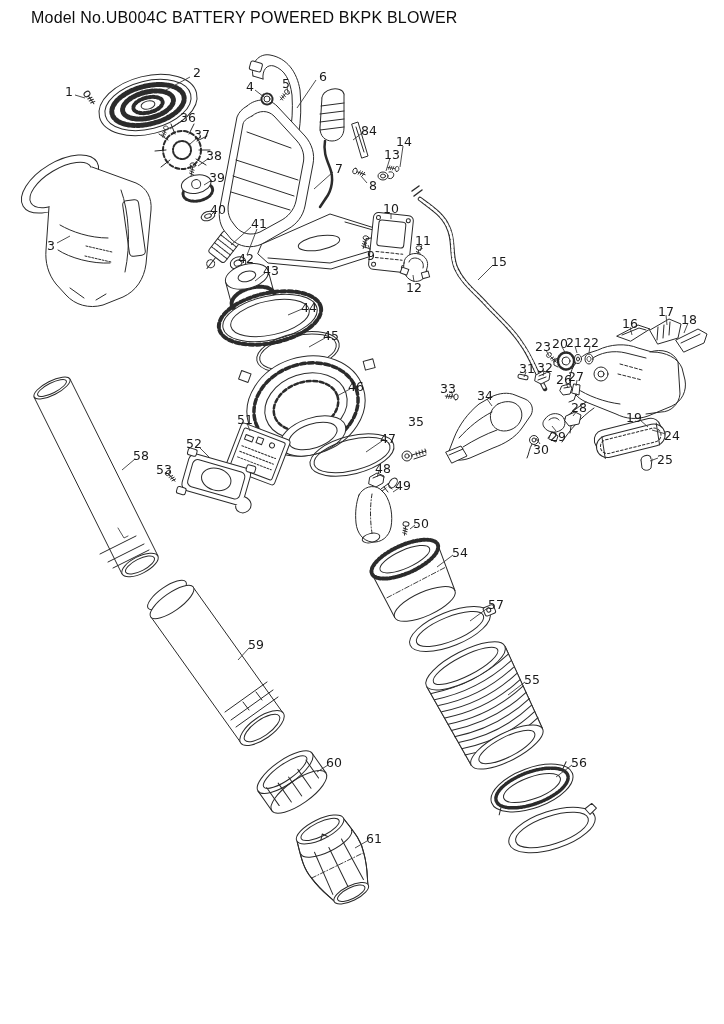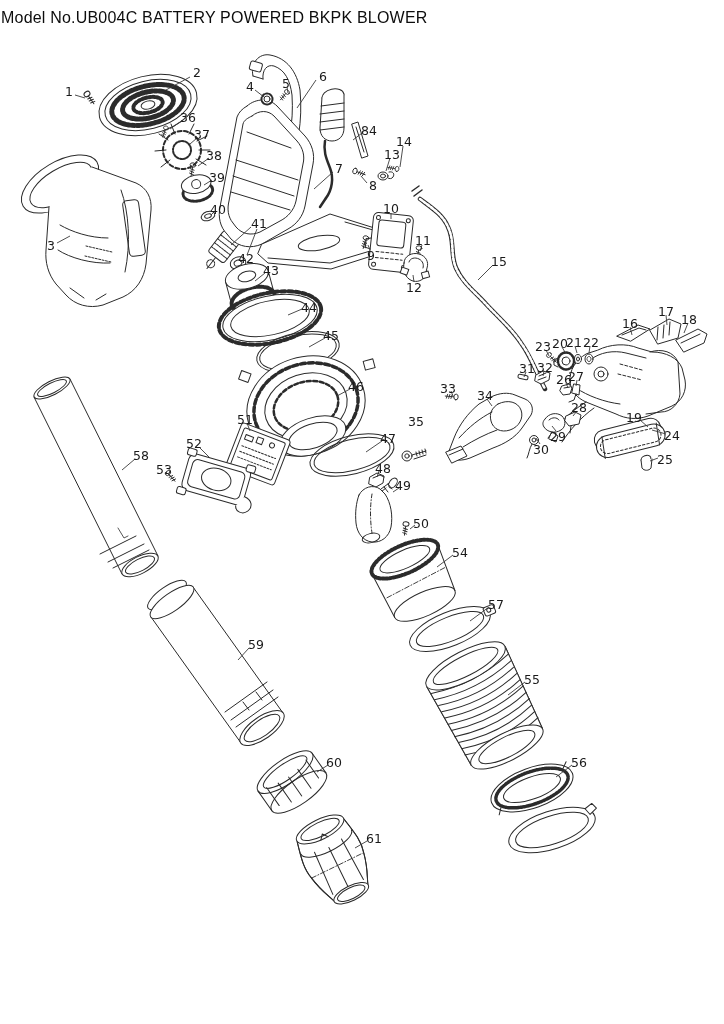--- a/index.html
+++ b/index.html
@@ -1,18 +1,18 @@
 <!DOCTYPE html>
 <html><head>
 <meta charset="utf-8">
 <style>
   html,body{margin:0;padding:0;background:#fff;}
   #page{position:relative;width:724px;height:1024px;background:#fff;overflow:hidden;
         font-family:"Liberation Sans",sans-serif;}
-  #title{position:absolute;left:1px;top:9px;font-size:16px;font-weight:500;
+  #title{position:absolute;left:31px;top:9px;font-size:16px;font-weight:500;
          color:#0d0d0d;letter-spacing:.2px;white-space:nowrap;}
   svg{position:absolute;left:0;top:0;}
   .callout{font-family:"DejaVu Sans",sans-serif;font-size:12.5px;fill:#1a1a1a;
            text-anchor:middle;dominant-baseline:central;}
   .leader{stroke:#3a3a3a;stroke-width:0.9;fill:none;}
 </style>
 </head>
 <body>
 
 <div id="page">

